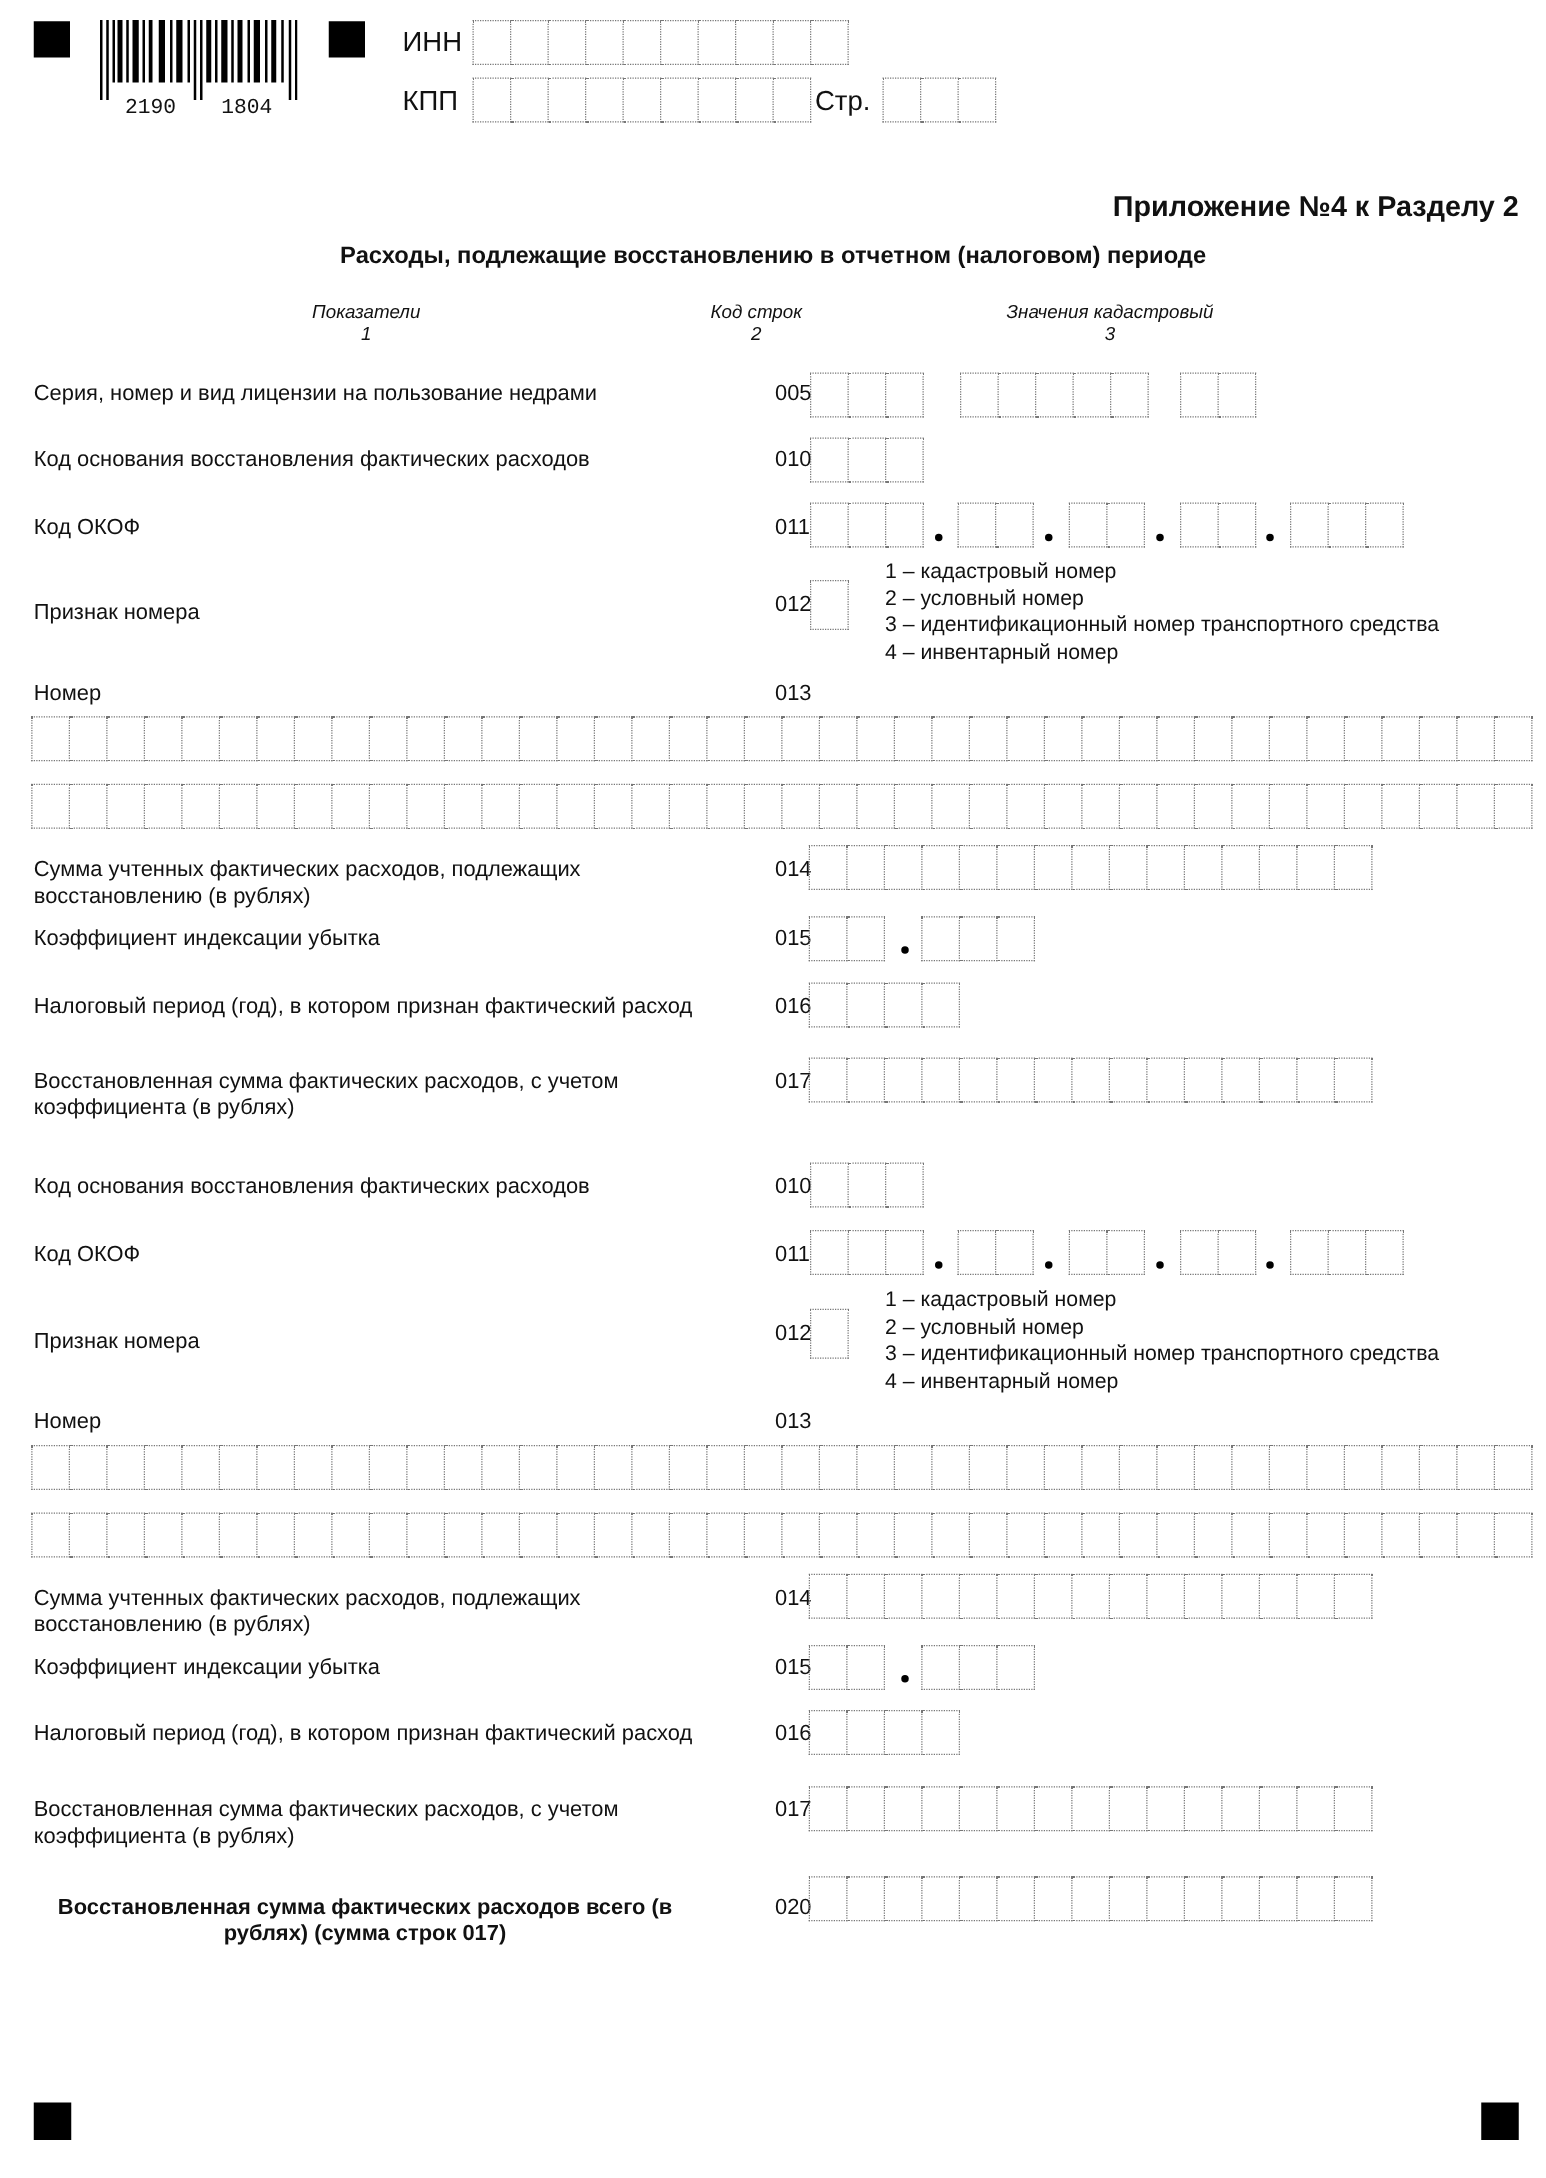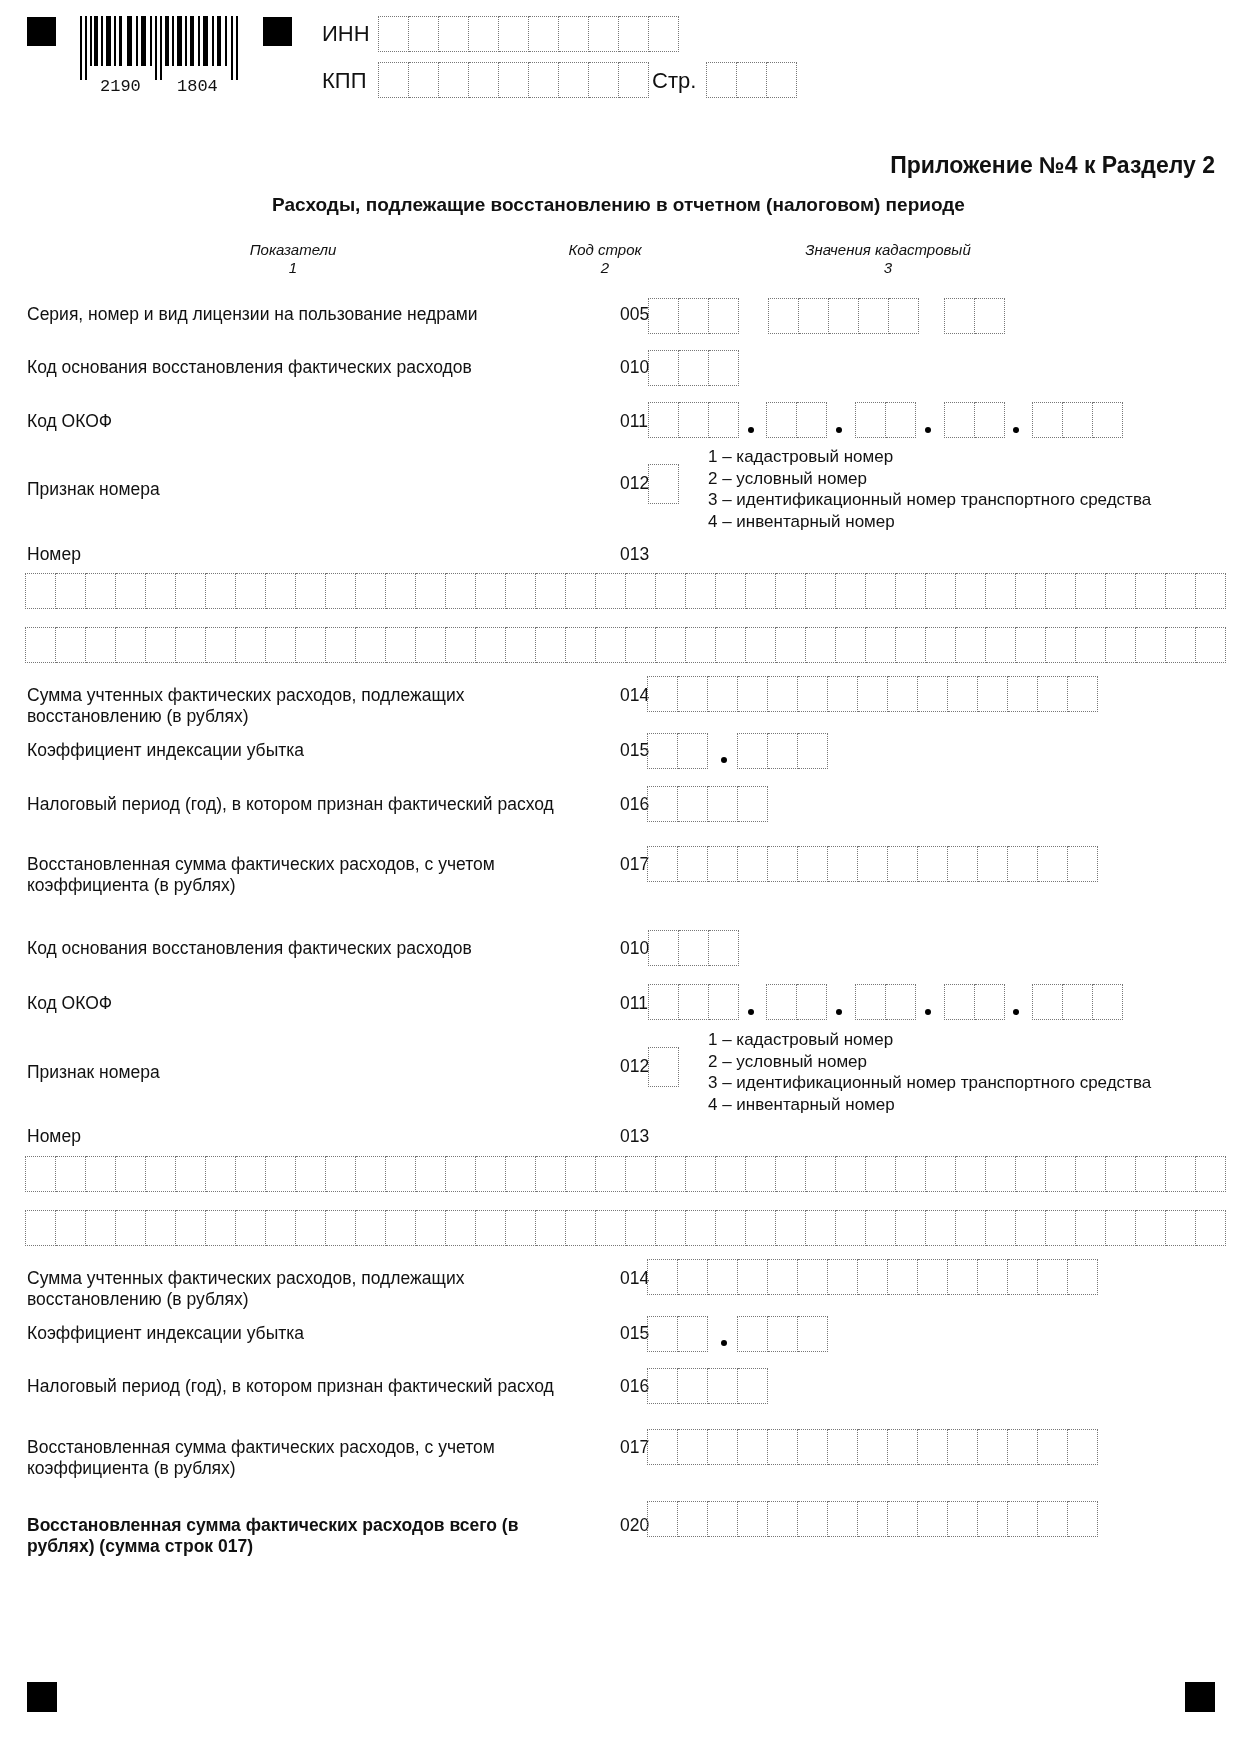--- a/index.html
+++ b/index.html
@@ -8,21 +8,21 @@
   .marker { position:absolute; background:#000; }
   .barcode { position:absolute; left:80px; top:16px; width:158px; height:64px; }
   .barcode .bars { position:absolute; left:0; top:0; width:158px; height:64px; }
   .barcode .num { position:absolute; top:62px; font-size:17px; line-height:18px;font-family:Liberation Mono, monospace; }
   .hdr-label { position:absolute; font-size:22px; line-height:24px; }
   .cells { position:absolute; display:flex; height:36px; }
   .cell { width:29px; height:34px; border:1px dotted #777; border-left:none; box-sizing:content-box; }
   .cells .cell:first-child { border-left:1px dotted #777; }
   .sep-dot { position:absolute; width:6px; height:6px; border-radius:50%; background:#000; }
   .row-label { position:absolute; left:27px; width:530px; font-size:17.5px; line-height:21px; }
-  .row-label.bold { font-weight:bold; }
+  .row-label.bold { font-weight:bold;text-align:center; }
   .row-code { position:absolute; left:590px; font-size:17.5px; line-height:21px;margin-left:30px; }
   .col-head { position:absolute; font-style:italic; font-size:15px; line-height:18px; text-align:center; transform:translateX(-50%); white-space:nowrap; }
   .legend { position:absolute; left:708px; font-size:17px; line-height:21.5px; }
   .title-right { position:absolute; right:22px; top:152px; font-size:23px; font-weight:bold; }
   .title-main { position:absolute; left:0; width:1237px; text-align:center; top:194px; font-size:19px; font-weight:bold; }
 </style>
 </head>
 <body>
 
 <div class="marker" style="left:27px;top:17px;width:29px;height:29px;"></div>

